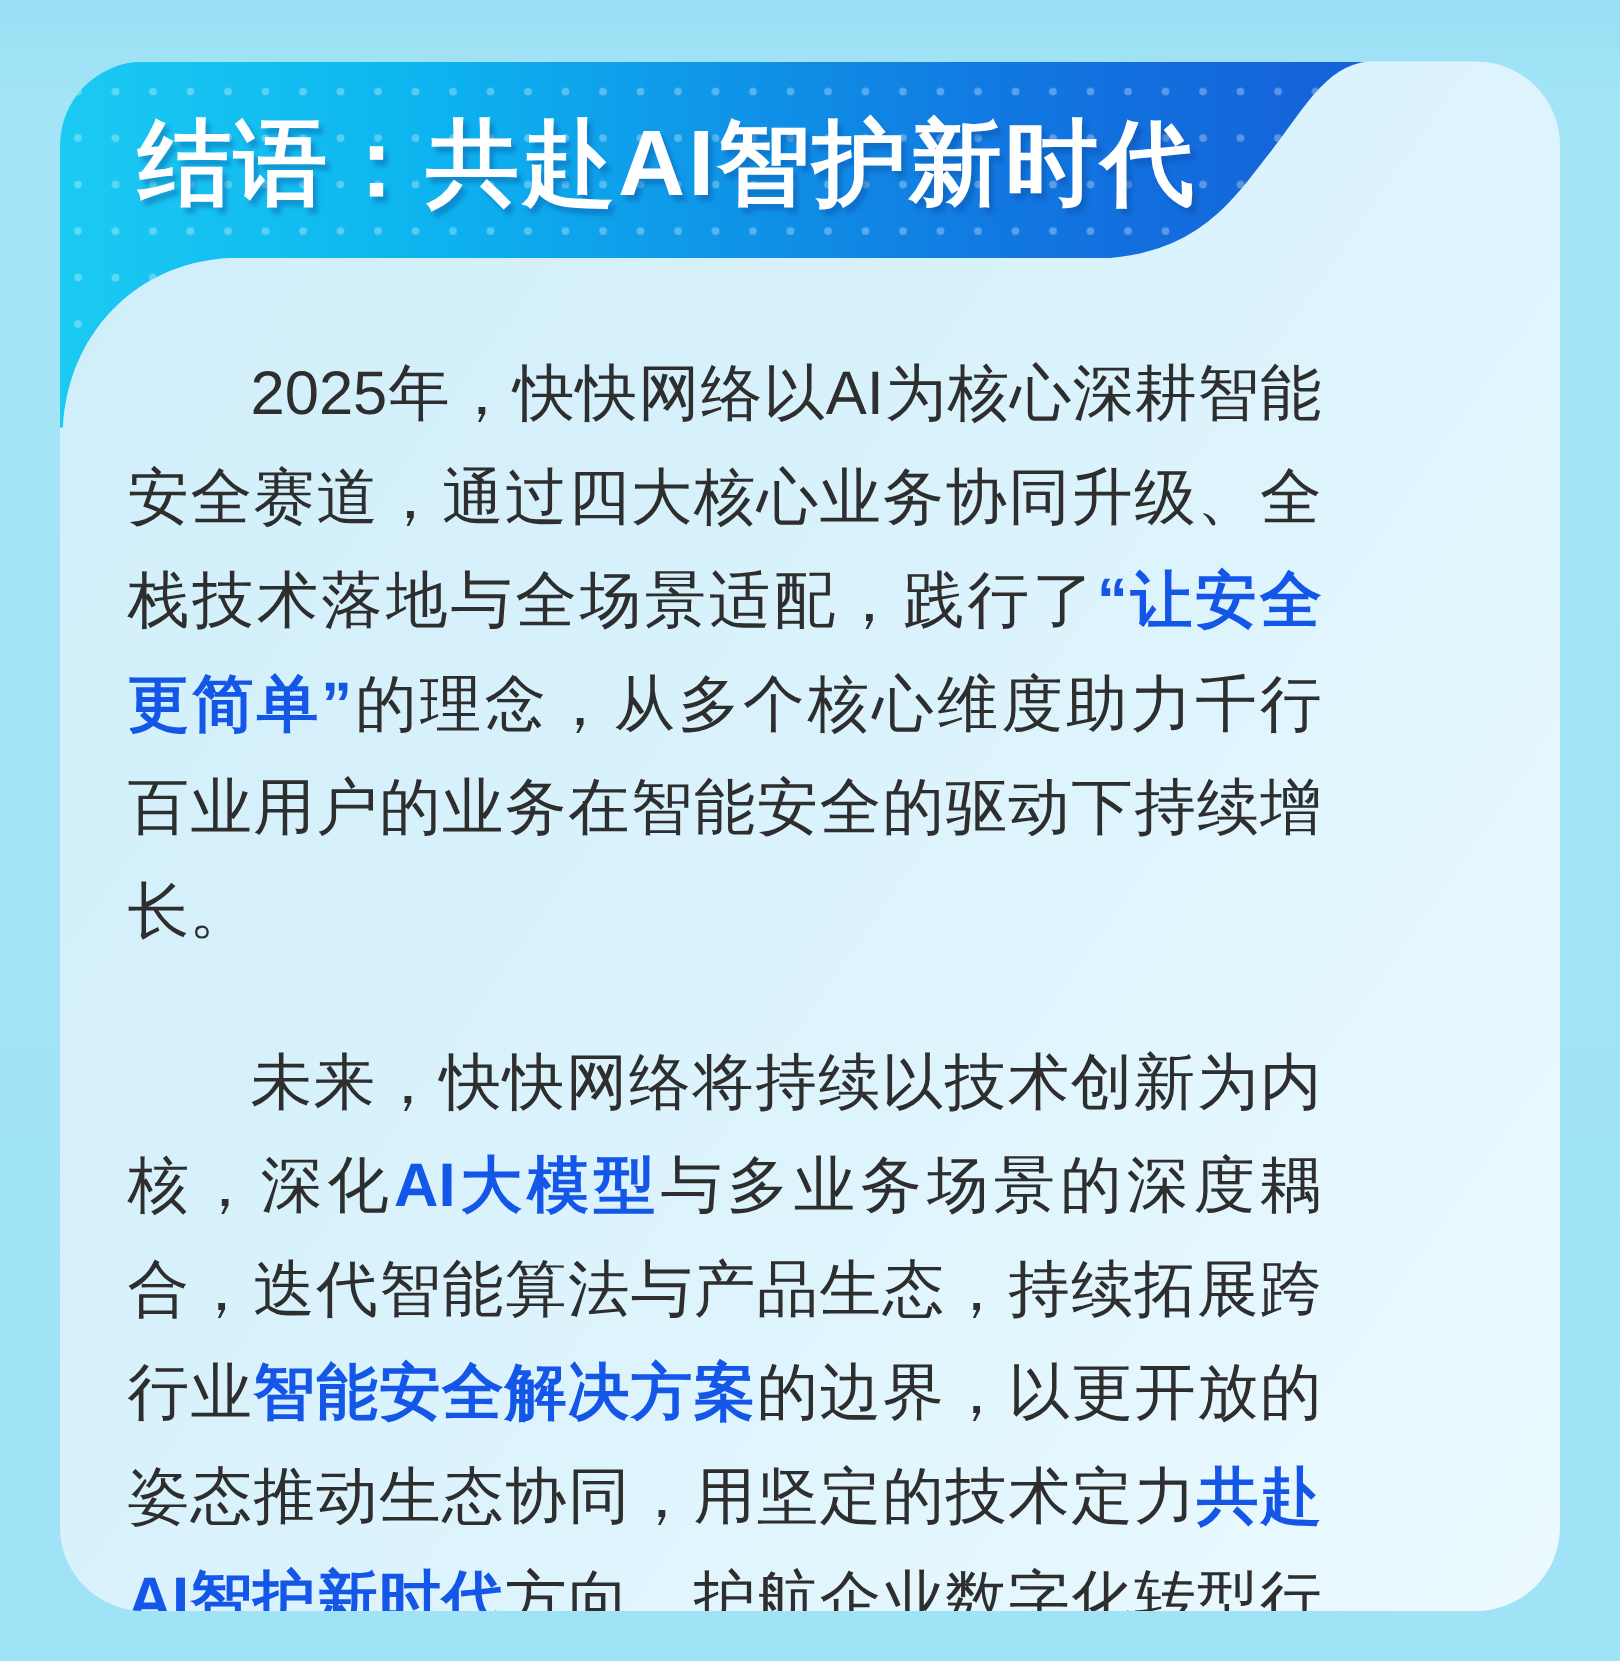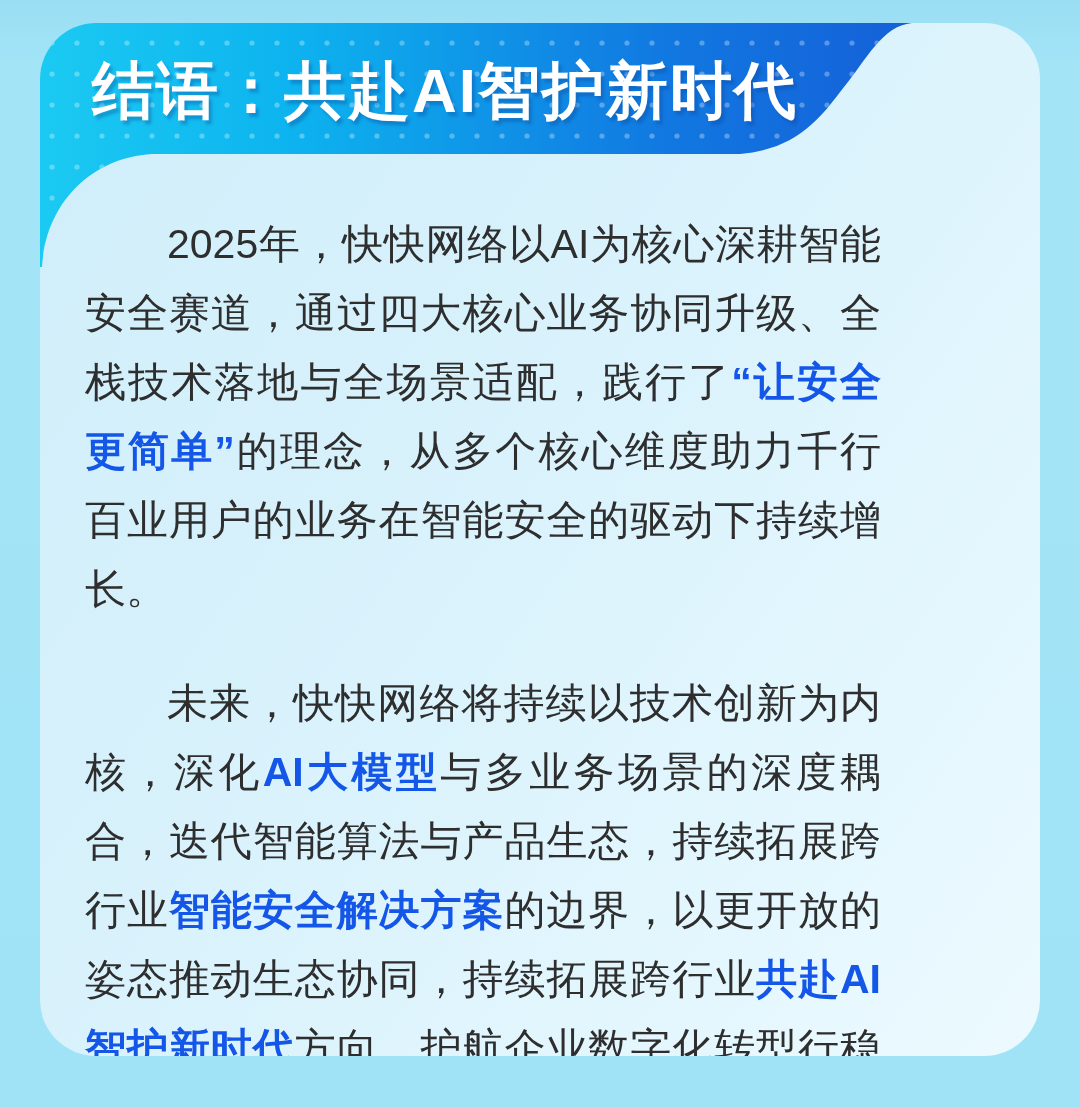--- a/index.html
+++ b/index.html
@@ -3,21 +3,21 @@
 <meta charset="utf-8">
 <style>
   html,body{margin:0;padding:0;}
   body{
     width:1080px;height:1107px;position:relative;overflow:hidden;
     background:#a1e3f6;
     font-family:"Liberation Sans","DejaVu Sans",sans-serif;
   }
   .page{position:absolute;inset:0;background:linear-gradient(180deg,#9adef3 0%,#a3e4f7 6%,#a1e3f6 100%);}
   .card{
-    position:absolute;left:40px;top:23px;width:1000px;height:1033px;
+    position:absolute;left:40px;top:41px;width:1000px;height:1033px;
     border-radius:56px;overflow:hidden;
     background:linear-gradient(125deg,#cfeefa 0%,#d9f2fc 45%,#ecfaff 100%);
   }
   .band{position:absolute;left:0;top:0;display:block;}
   .title{
     position:absolute;left:52px;top:26px;margin:0;
     font-size:62px;font-weight:900;letter-spacing:2px;color:#ffffff;
     white-space:nowrap;
     text-shadow:3px 4px 3px rgba(15,70,150,0.35);
   }
@@ -51,17 +51,17 @@
         </pattern>
       </defs>
       <path d="M0,0 L872,0 C842,3 827,36 804,64 C781,94 758,126 700,131 L112,131 C48,135 5,184 2,244 L0,244 Z" fill="url(#bandGrad)"></path>
       <path d="M0,0 L872,0 C842,3 827,36 804,64 C781,94 758,126 700,131 L112,131 C48,135 5,184 2,244 L0,244 Z" fill="url(#dotsPat)"></path>
     </svg>
 
     <h1 class="title">结语：共赴AI智护新时代</h1>
 
     <div class="body">
       <p><span>2025年，快快网络以AI为核心深耕智能安全赛道，通过四大核心业务协同升级、全栈技术落地与全场景适配，践行了</span><span class="hl">“让安全更简单”</span><span>的理念，从多个核心维度助力千行百业用户的业务在智能安全的驱动下持续增长。</span></p>
-      <p><span>未来，快快网络将持续以技术创新为内核，深化</span><span class="hl">AI大模型</span><span>与多业务场景的深度耦合，迭代智能算法与产品生态，持续拓展跨行业</span><span class="hl">智能安全解决方案</span><span>的边界，以更开放的姿态推动生态协同，持续拓展跨行业</span><span class="hl">共赴AI智护新时代</span><span>方向，护航企业数字化转型行稳致远。</span></p>
+      <p><span>未来，快快网络将持续以技术创新为内核，深化</span><span class="hl">AI大模型</span><span>与多业务场景的深度耦合，迭代智能算法与产品生态，持续拓展跨行业</span><span class="hl">智能安全解决方案</span><span>的边界，以更开放的姿态推动生态协同，用坚定的技术定力</span><span class="hl">共赴AI智护新时代</span><span>方向，护航企业数字化转型行稳致远。</span></p>
     </div>
 
   </div>
 </div>
 
 </body></html>

